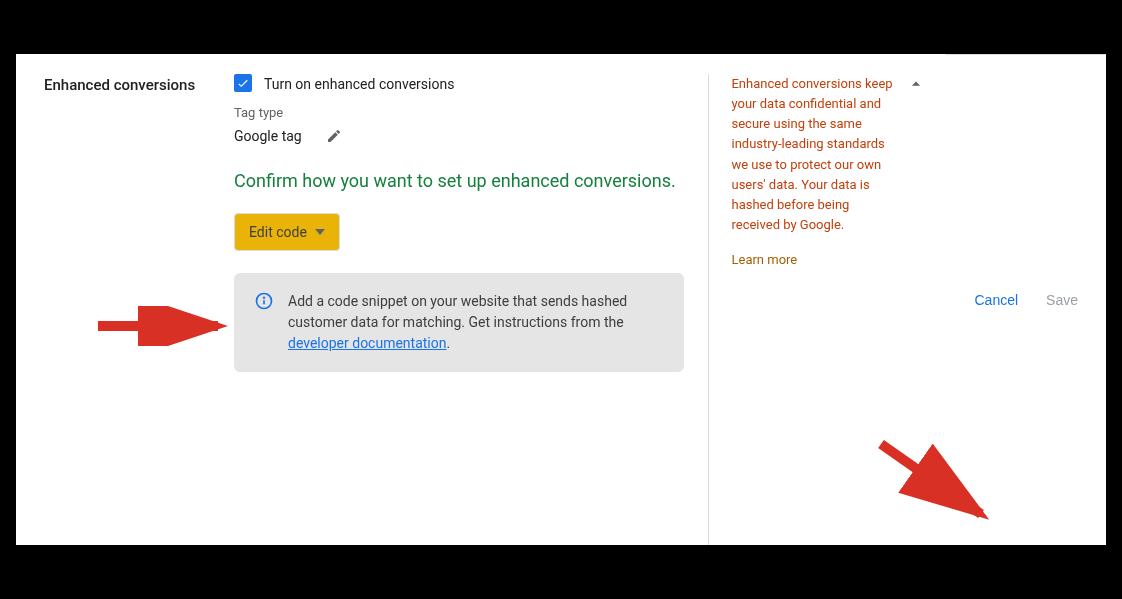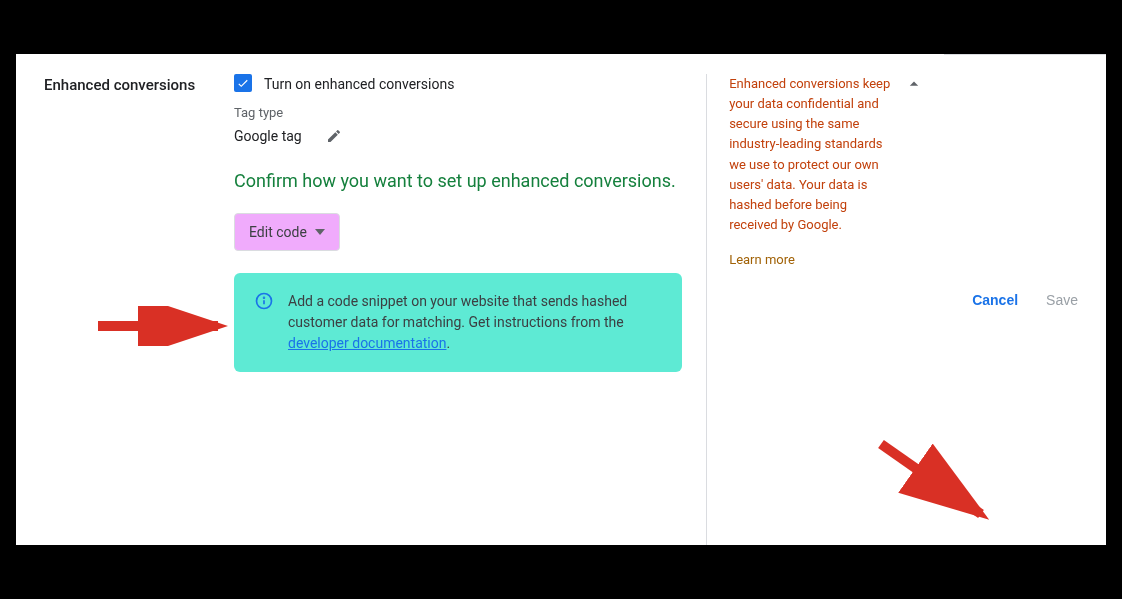--- a/index.html
+++ b/index.html
@@ -95,25 +95,25 @@
       display: inline-flex;
       align-items: center;
       gap: 8px;
       border: 1px solid #dadce0;
       border-radius: 4px;
       padding: 10px 14px;
       font-size: 14px;
       color: #3c4043;
       cursor: pointer;
       margin-bottom: 22px;
-      background: #f0abfc;
+      background: #eab308;
     }
     .dropdown svg { width: 10px; height: 10px; fill: #5f6368; }
     .info-box {
-      background: #5eead4;
+      background: #e5e5e5;
       border-radius: 6px;
       padding: 18px 20px;
       display: flex;
       gap: 14px;
       align-items: flex-start;
     }
     .info-icon {
       width: 20px;
       height: 20px;
       flex-shrink: 0;
@@ -159,21 +159,21 @@
       border-top: 1px solid #dadce0;
       display: flex;
       justify-content: flex-end;
       align-items: center;
       padding: 14px 28px;
       gap: 28px;
     }
     .btn-cancel {
       font-size: 14px;
       color: #1a73e8;
-      font-weight: 700;
+      font-weight: 400;
       background: none;
       border: none;
       cursor: pointer;
     }
     .btn-save {
       font-size: 14px;
       color: #9aa0a6;
       font-weight: 500;
       background: none;
       border: none;

